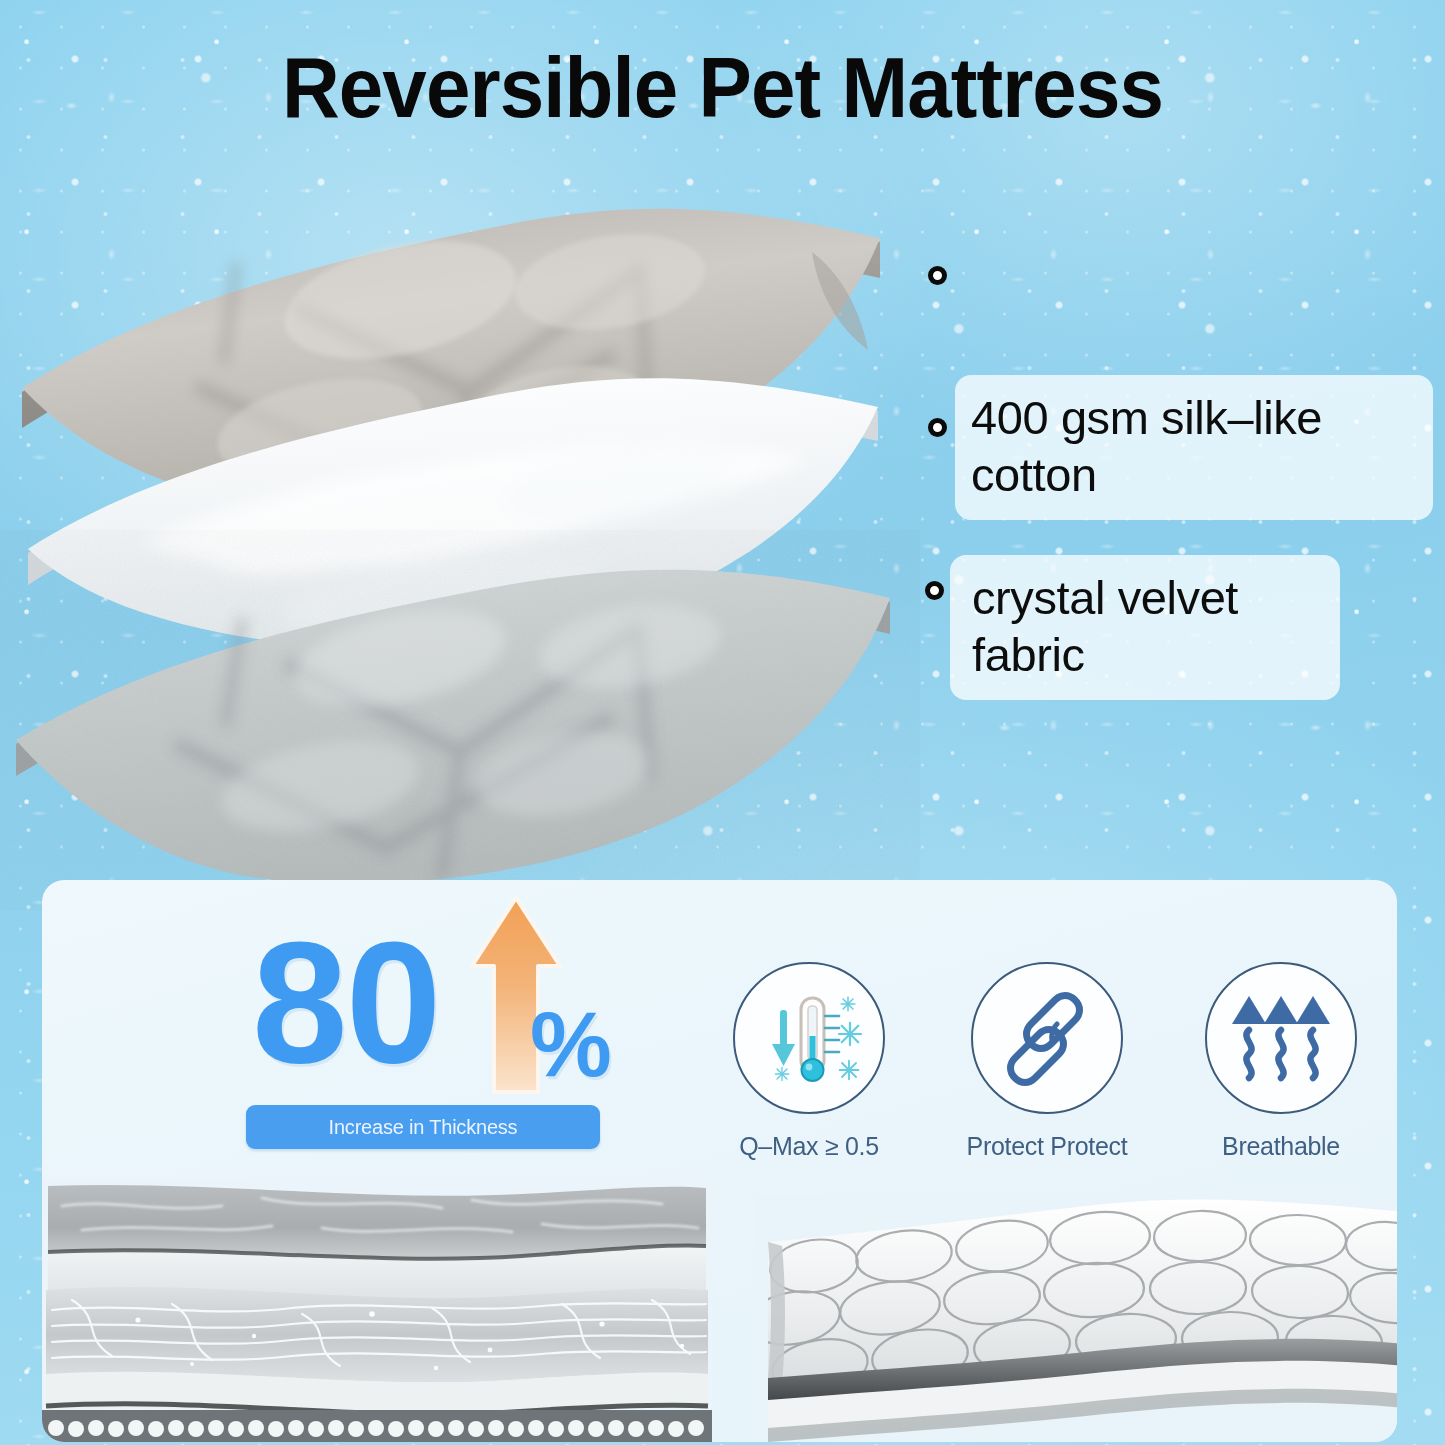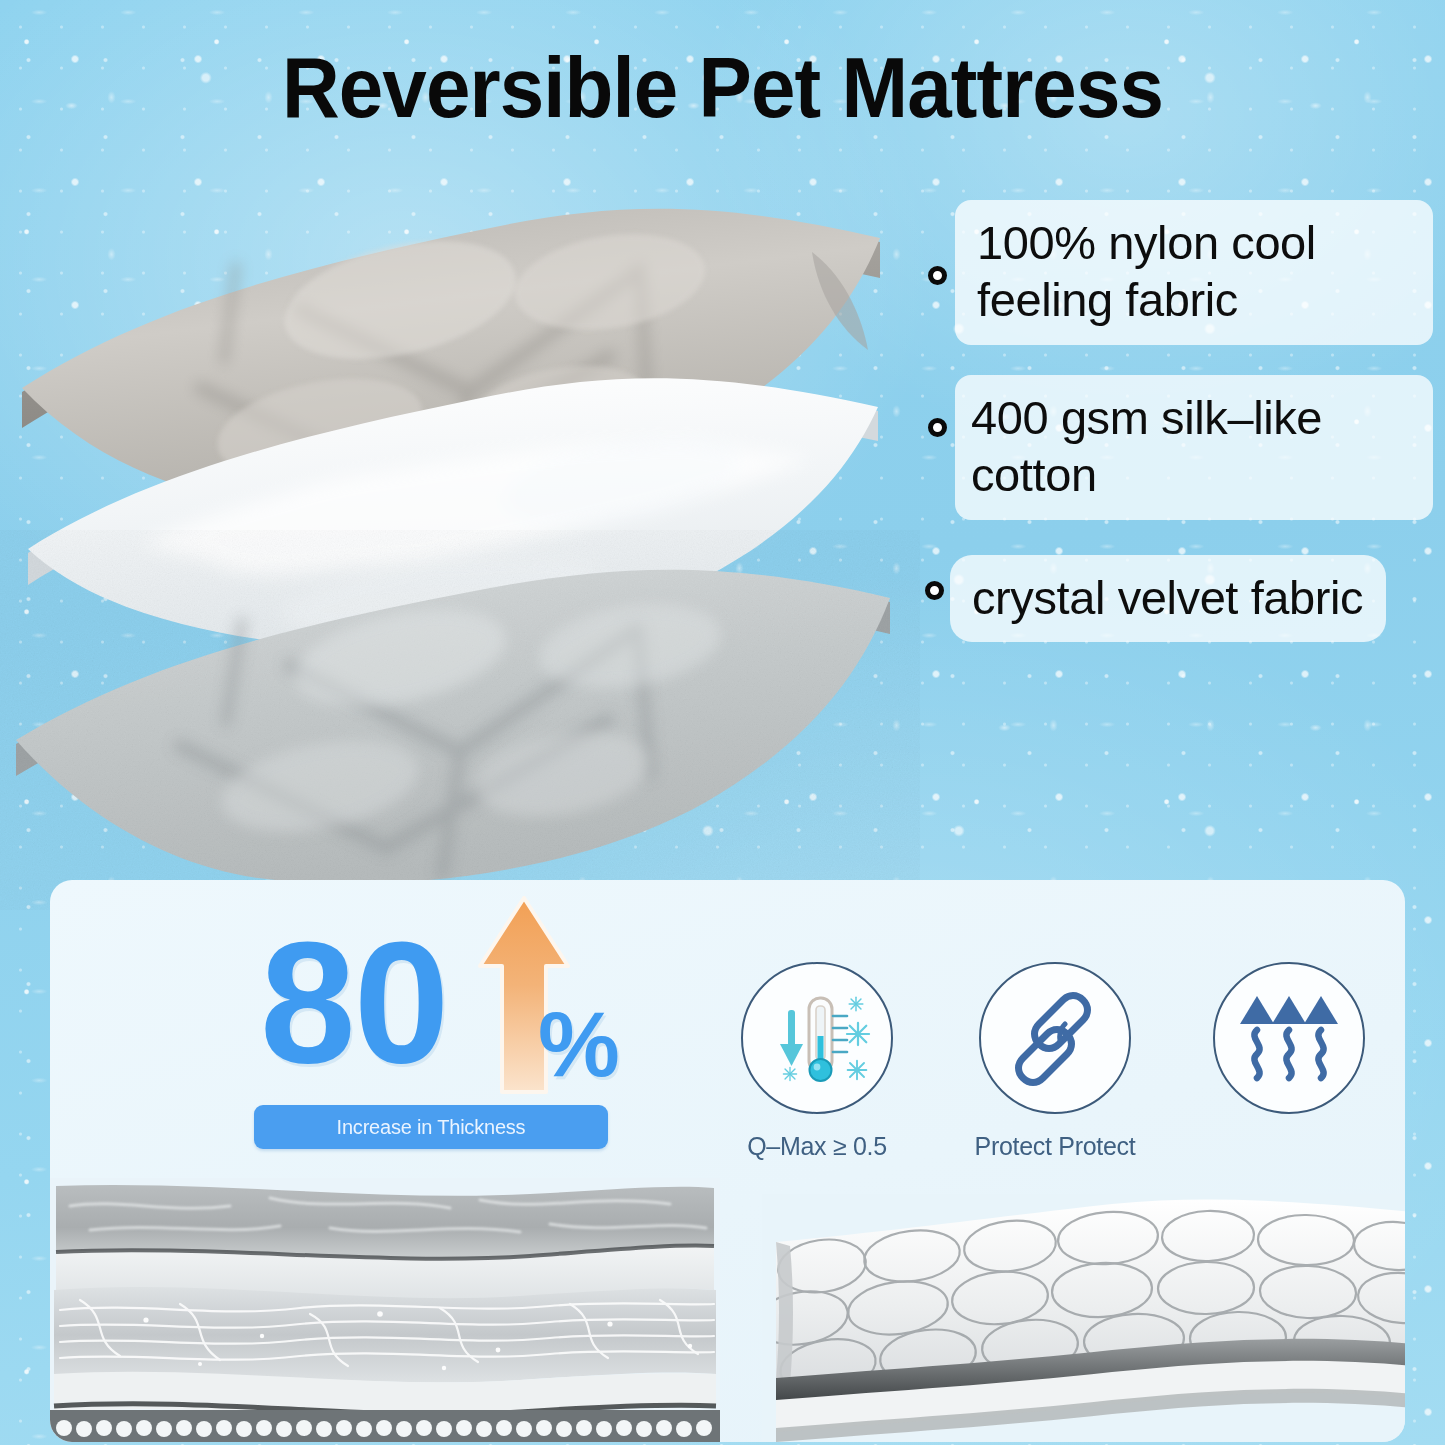--- a/index.html
+++ b/index.html
@@ -61,32 +61,32 @@
     background:rgba(255,255,255,.74);
     border-radius:16px;
     padding:14px 20px 16px 22px;
     box-sizing:border-box;
     color:#0d0d0d;
     font-size:47px;line-height:1.22;
     letter-spacing:-.4px;
   }
   .c1{left:955px;top:200px;width:478px;}
   .c2{left:955px;top:375px;width:478px;padding-left:16px;}
-  .c3{left:950px;top:555px;width:436px;border-radius:22px;}
+  .c3{left:950px;top:555px;width:390px;}
   .dot{
     position:absolute;width:19px;height:19px;border-radius:50%;
     background:#fff;border:5px solid #0a0a0a;box-sizing:border-box;
   }
   .d1{left:928px;top:266px;}
   .d2{left:928px;top:418px;}
   .d3{left:925px;top:581px;}
 
   
   .panel{
-    position:absolute;left:50px;top:880px;width:1355px;height:562px;
+    position:absolute;left:42px;top:880px;width:1355px;height:562px;
     background:linear-gradient(165deg,#eef8fd 0%,#e9f5fb 55%,#e6f3fa 100%);
     border-radius:22px;overflow:hidden;
   }
 
   
   .pct-wrap{position:absolute;left:200px;top:22px;width:400px;height:220px;}
   .arrow-up{position:absolute;left:228px;top:-6px;width:92px;height:198px;}
   .big80{
     position:absolute;left:10px;top:14px;
     font-weight:bold;font-size:172px;line-height:1;color:#3f9bf1;
@@ -254,21 +254,20 @@
           <ellipse cx="410" cy="128" rx="108" ry="44" fill="#e2e6e7" transform="rotate(-12 410 128)"></ellipse>
           <ellipse cx="640" cy="116" rx="92" ry="40" fill="#dee2e3" transform="rotate(-9 640 116)"></ellipse>
           <ellipse cx="330" cy="256" rx="100" ry="42" fill="#d8dcdd" transform="rotate(-11 330 256)"></ellipse>
           <ellipse cx="572" cy="244" rx="88" ry="40" fill="#d5d9da" transform="rotate(-10 572 244)"></ellipse>
         </g>
       </svg>
     </div>
   </div>
 
   <div class="dot d1"></div>
-  <div class="callout c1">100% nylon cool feeling fabric</div>
 
   <div class="dot d2"></div>
   <div class="callout c2">400 gsm silk–like cotton</div>
 
   <div class="dot d3"></div>
   <div class="callout c3">crystal velvet fabric</div>
 
   <div class="panel">
 
     <div class="pct-wrap">
@@ -368,20 +367,21 @@
             <path d="M56,96 C65,88 47,80 56,72 C65,64 47,56 56,48"></path>
             <path d="M88,96 C97,88 79,80 88,72 C97,64 79,56 88,48"></path>
           </g>
           <g fill="#3f6ba5">
             <path d="M24,14 L41,42 L7,42 Z"></path>
             <path d="M56,14 L73,42 L39,42 Z"></path>
             <path d="M88,14 L105,42 L71,42 Z"></path>
           </g>
         </svg>
       </div>
+      <div class="flabel">Breathable</div>
     </div>
 
     <div class="photo photoA">
       <svg width="670" height="264" viewBox="0 0 670 264">
         <defs>
           <linearGradient id="pA1" x1="0" y1="0" x2="0" y2="1">
             <stop offset="0" stop-color="#b9bdbf"></stop>
               <stop offset=".55" stop-color="#a9adaf"></stop>
               <stop offset="1" stop-color="#cdd1d2"></stop>
           </linearGradient>

